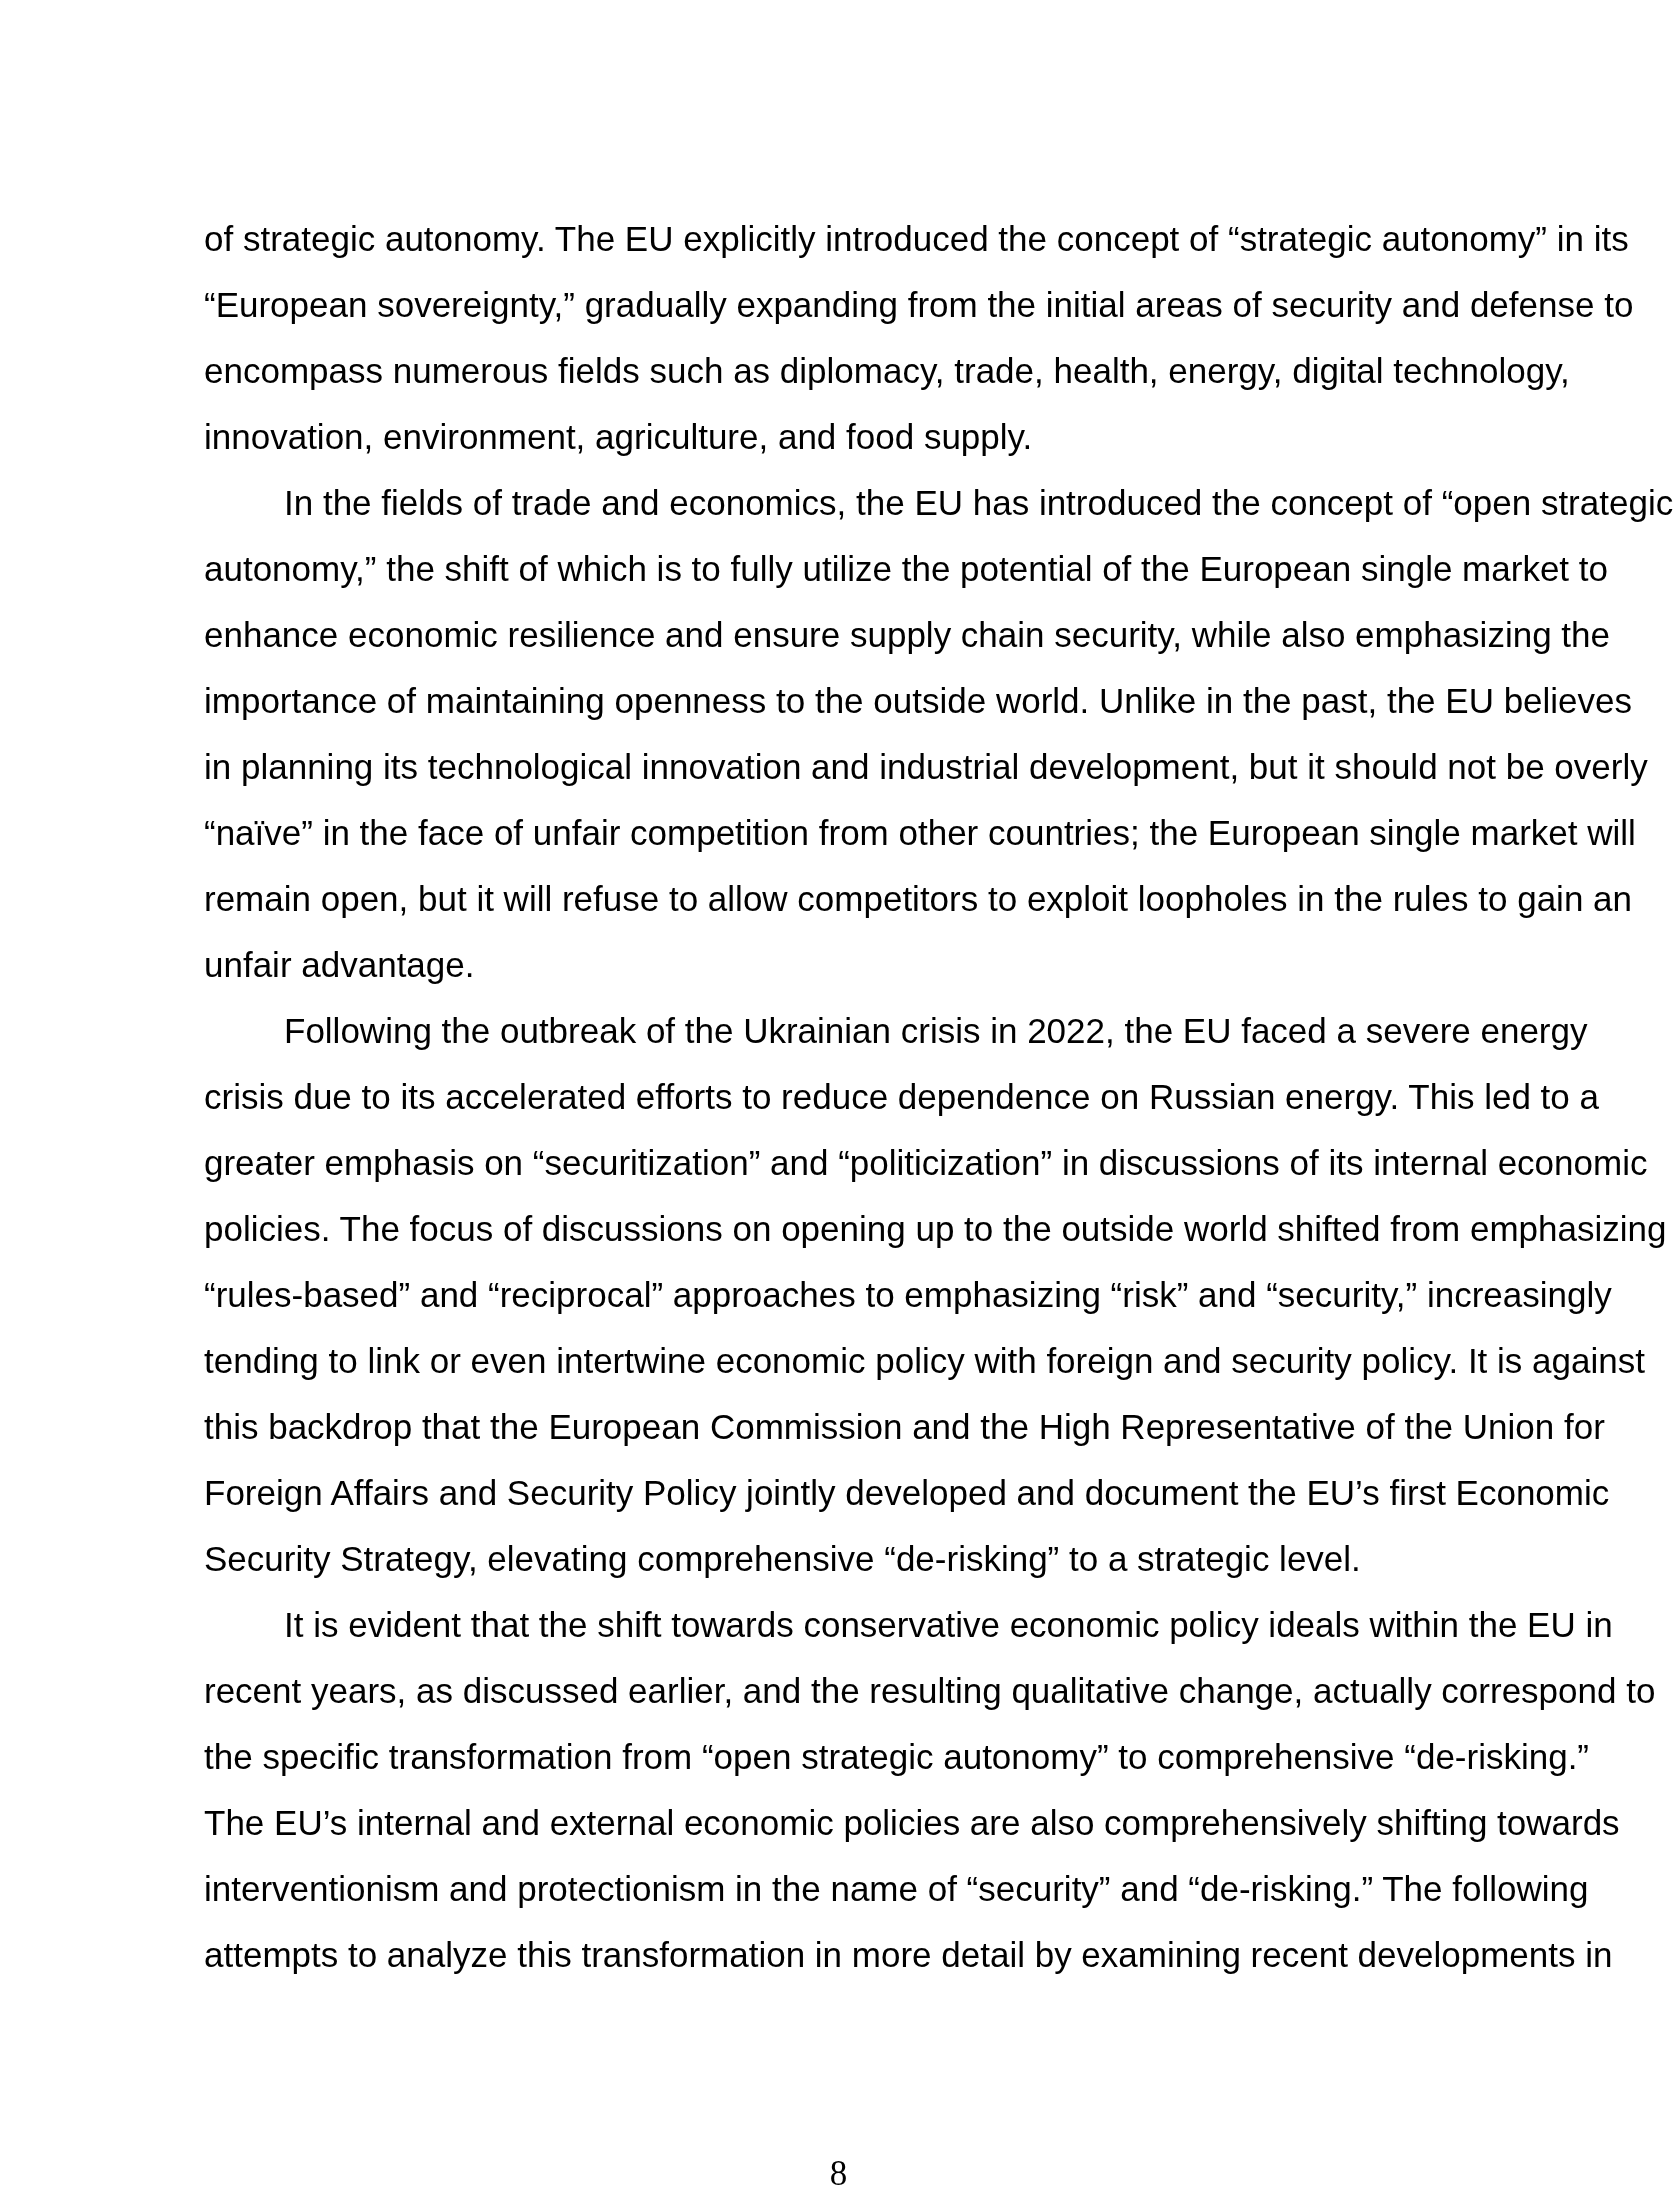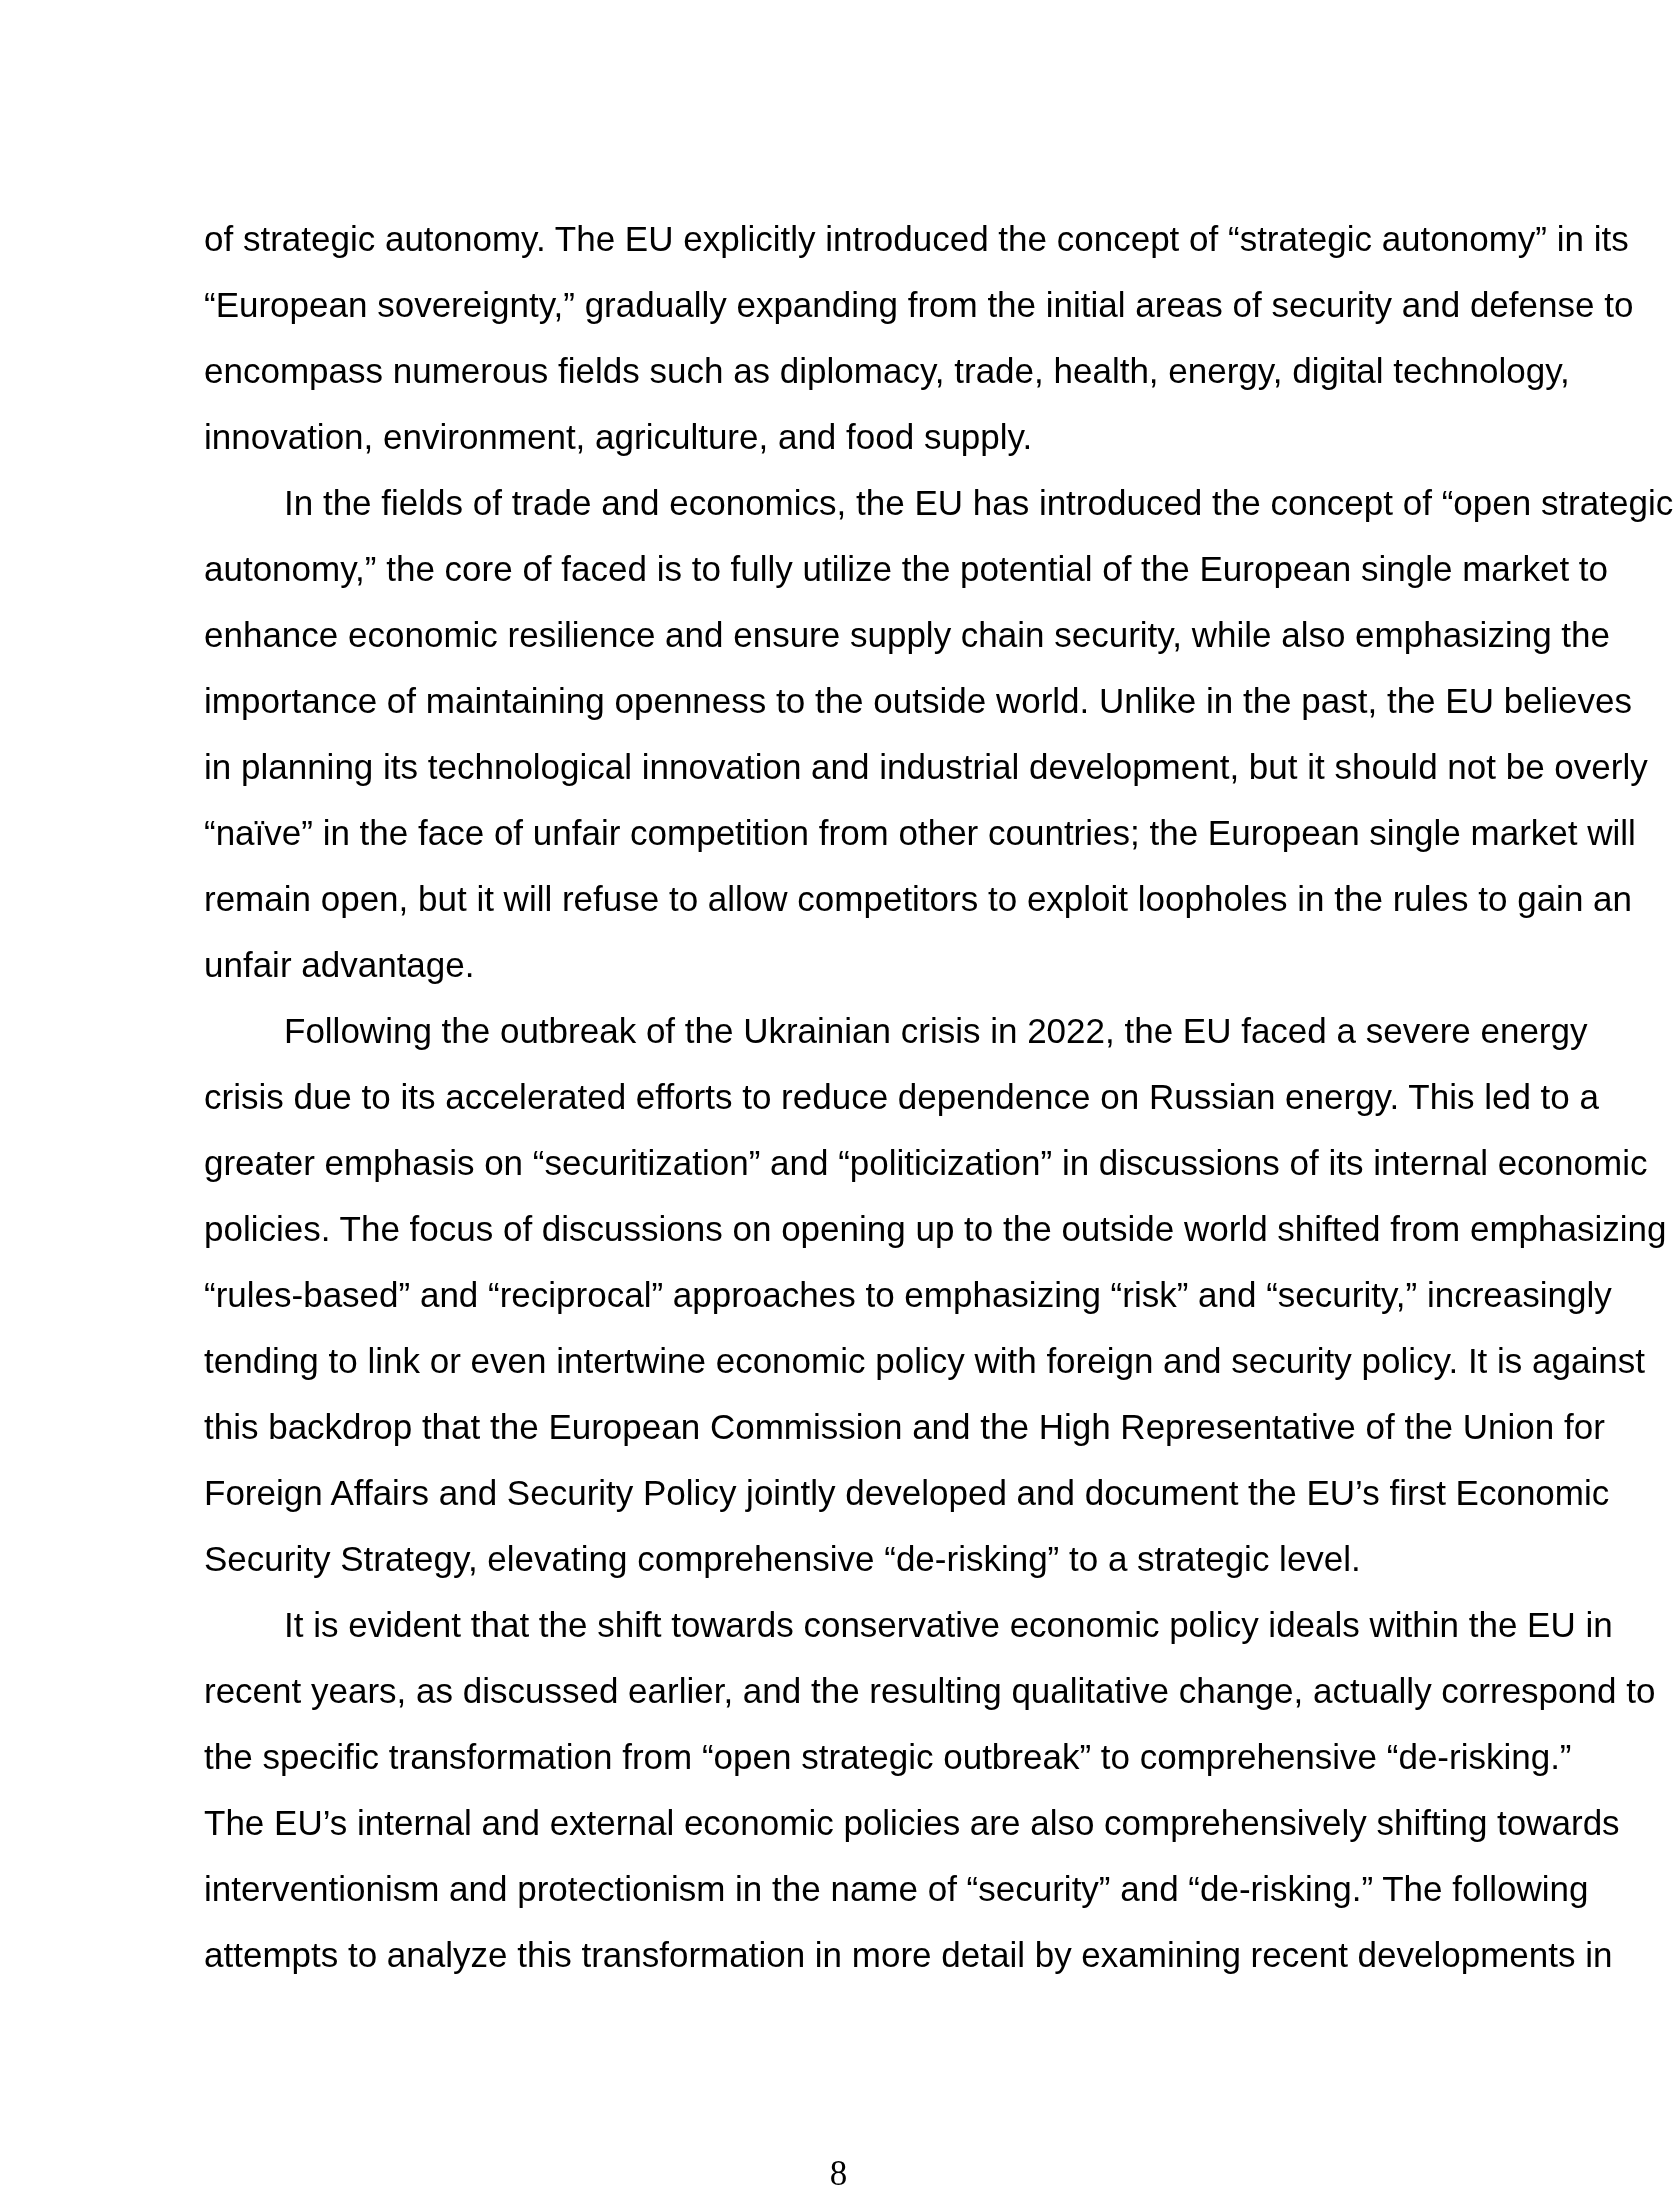--- a/index.html
+++ b/index.html
@@ -45,21 +45,21 @@
 
     <div class="paragraph">
       <span class="line">of strategic autonomy. The EU explicitly introduced the concept of “strategic autonomy” in its</span>
       <span class="line">“European sovereignty,” gradually expanding from the initial areas of security and defense to</span>
       <span class="line">encompass numerous fields such as diplomacy, trade, health, energy, digital technology,</span>
       <span class="line last">innovation, environment, agriculture, and food supply.</span>
     </div>
 
     <div class="paragraph">
       <span class="line indent">In the fields of trade and economics, the EU has introduced the concept of “open strategic</span>
-      <span class="line">autonomy,” the core of faced is to fully utilize the potential of the European single market to</span>
+      <span class="line">autonomy,” the shift of which is to fully utilize the potential of the European single market to</span>
       <span class="line">enhance economic resilience and ensure supply chain security, while also emphasizing the</span>
       <span class="line">importance of maintaining openness to the outside world. Unlike in the past, the EU believes</span>
       <span class="line">in planning its technological innovation and industrial development, but it should not be overly</span>
       <span class="line">“naïve” in the face of unfair competition from other countries; the European single market will</span>
       <span class="line">remain open, but it will refuse to allow competitors to exploit loopholes in the rules to gain an</span>
       <span class="line last">unfair advantage.</span>
     </div>
 
     <div class="paragraph">
       <span class="line indent">Following the outbreak of the Ukrainian crisis in 2022, the EU faced a severe energy</span>
@@ -69,21 +69,21 @@
       <span class="line">“rules-based” and “reciprocal” approaches to emphasizing “risk” and “security,” increasingly</span>
       <span class="line">tending to link or even intertwine economic policy with foreign and security policy. It is against</span>
       <span class="line">this backdrop that the European Commission and the High Representative of the Union for</span>
       <span class="line">Foreign Affairs and Security Policy jointly developed and document the EU’s first Economic</span>
       <span class="line last">Security Strategy, elevating comprehensive “de-risking” to a strategic level.</span>
     </div>
 
     <div class="paragraph">
       <span class="line indent">It is evident that the shift towards conservative economic policy ideals within the EU in</span>
       <span class="line">recent years, as discussed earlier, and the resulting qualitative change, actually correspond to</span>
-      <span class="line">the specific transformation from “open strategic outbreak” to comprehensive “de-risking.”</span>
+      <span class="line">the specific transformation from “open strategic autonomy” to comprehensive “de-risking.”</span>
       <span class="line">The EU’s internal and external economic policies are also comprehensively shifting towards</span>
       <span class="line">interventionism and protectionism in the name of “security” and “de-risking.” The following</span>
       <span class="line">attempts to analyze this transformation in more detail by examining recent developments in</span>
     </div>
 
   </div>
 
   <div class="page-number">8</div>
 </div>
 

